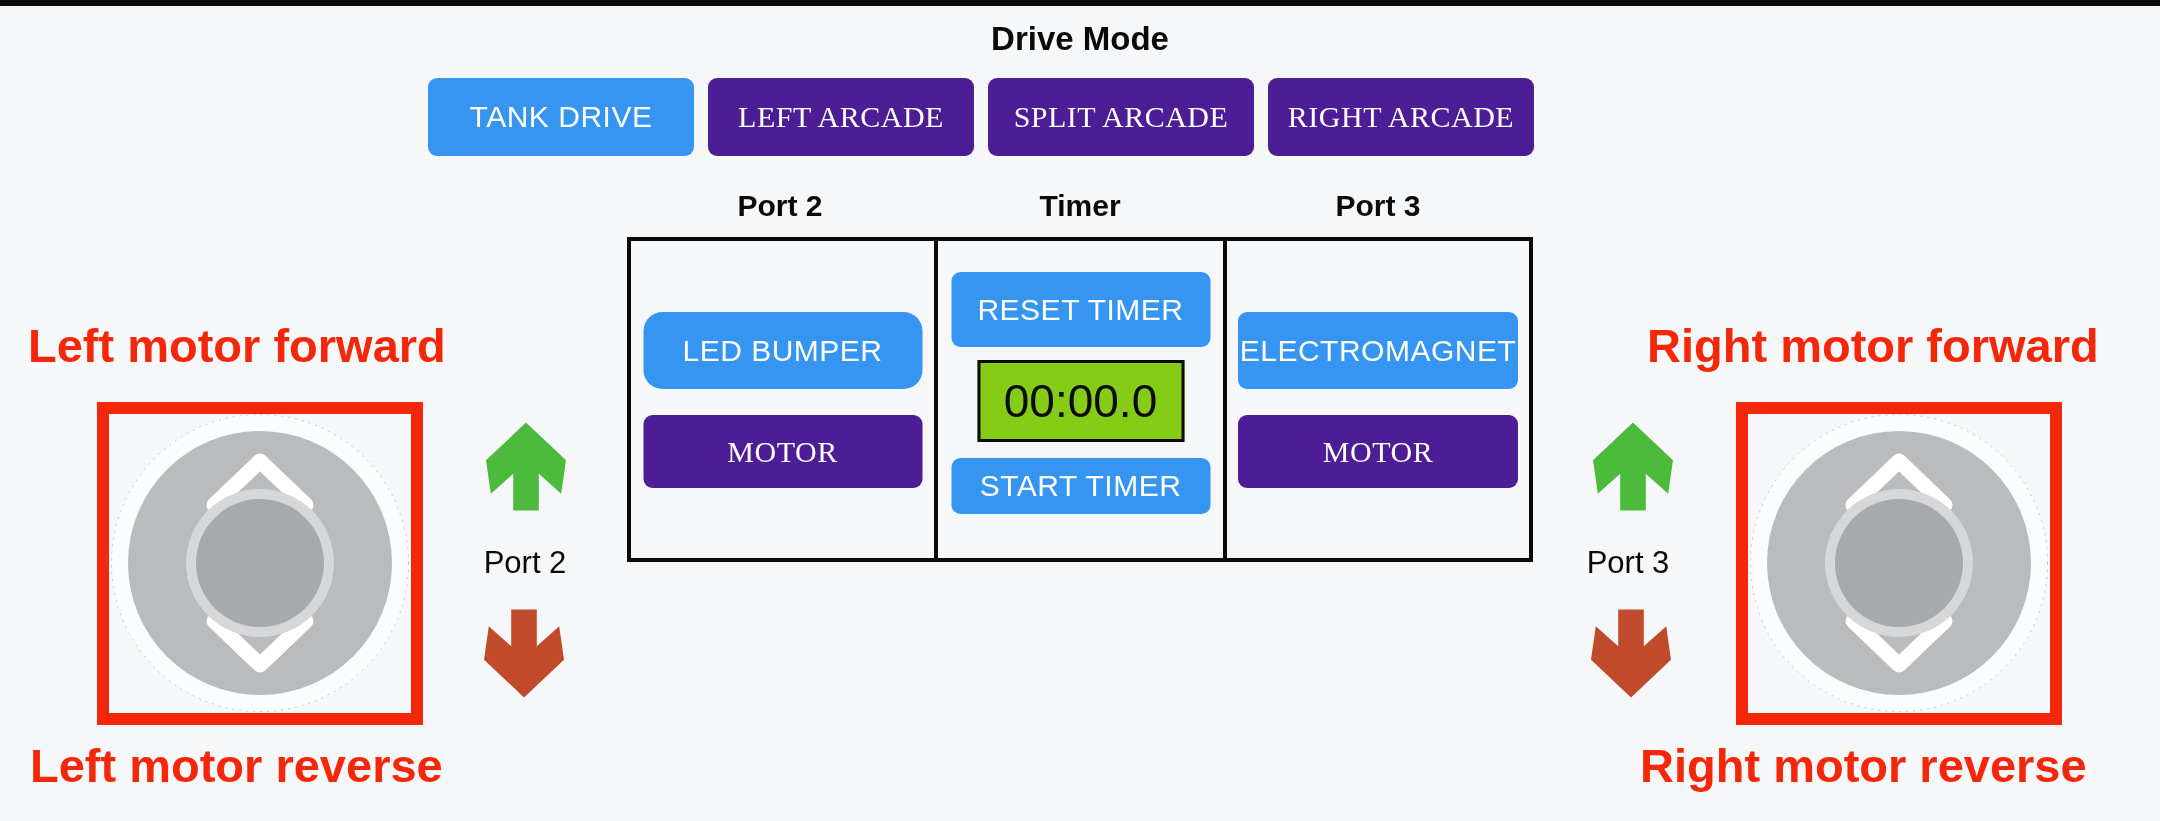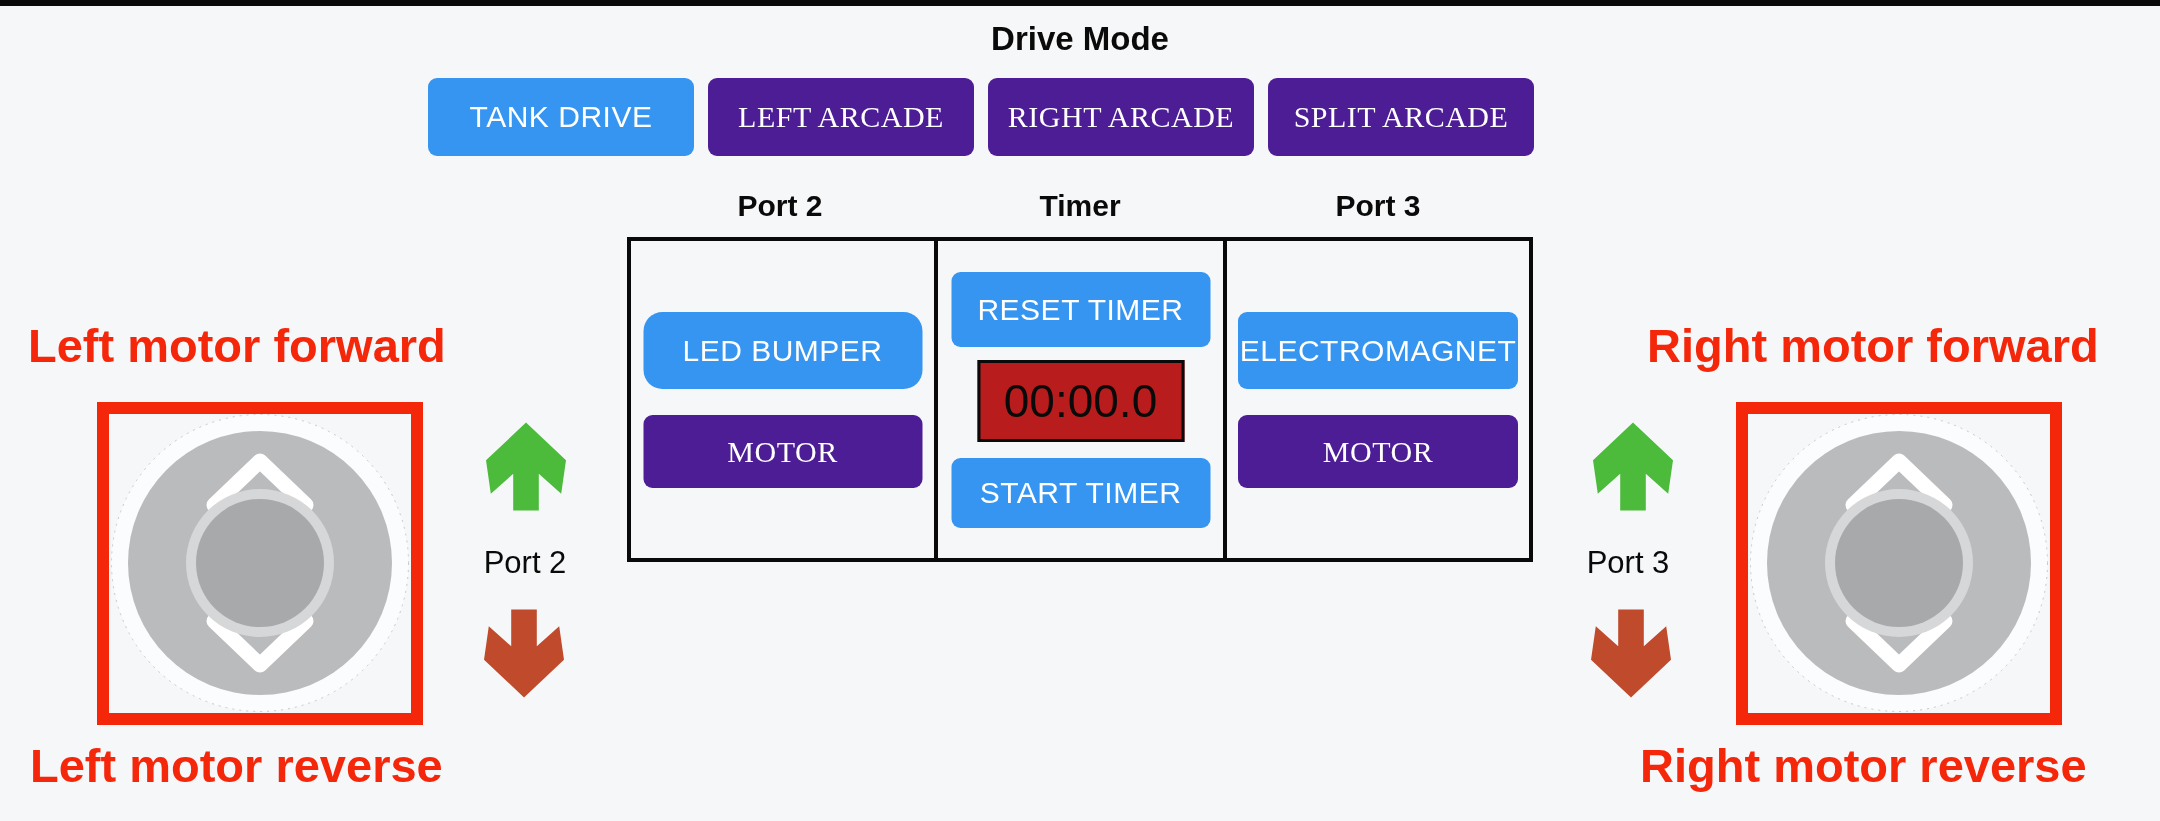--- a/index.html
+++ b/index.html
@@ -23,25 +23,25 @@
 
   .panel{position:absolute;left:627px;top:237px;width:906px;height:325px;
          border:4px solid #0a0a0a;box-sizing:border-box;display:flex;background:#f6f7f9;}
   .panel-col{position:relative;height:100%;}
   .col1{width:303px;} .col2{width:289px;border-left:4px solid #0a0a0a;box-sizing:border-box;}
   .col3{width:306px;border-left:4px solid #0a0a0a;box-sizing:border-box;}
   .panel .btn{position:absolute;left:50%;transform:translateX(-50%);}
   .b-led{top:71px;width:279px;height:77px;border-radius:19px;}
   .b-motor-l{top:174px;width:279px;height:73px;}
   .b-reset{top:31px;width:259px;height:75px;}
-  .b-start{top:217px;width:259px;height:70px;}
+  .b-start{top:217px;width:259px;height:56px;}
   .b-mag{top:71px;width:280px;height:77px;}
   .b-motor-r{top:174px;width:280px;height:73px;}
   .timer-display{position:absolute;top:119px;left:50%;transform:translateX(-50%);
-                 width:207px;height:82px;background:#b91c1c;border:3px solid #0a0a0a;
+                 width:207px;height:82px;background:#84cc16;border:3px solid #0a0a0a;
                  box-sizing:border-box;display:flex;align-items:center;justify-content:center;
                  font-size:46px;color:#0a0a0a;}
 
   .red-label{position:absolute;font-size:47px;font-weight:bold;color:#F4270B;white-space:nowrap;line-height:1;}
   .lbl-lf{left:28px;top:322px;} .lbl-lr{left:30px;top:742px;}
   .lbl-rf{left:1647px;top:322px;} .lbl-rr{left:1640px;top:742px;}
 
   .red-box{position:absolute;width:326px;height:323px;border:12px solid #F4270B;box-sizing:border-box;}
   .box-left{left:97px;top:402px;} .box-right{left:1736px;top:402px;}
   .joy{position:absolute;width:300px;height:300px;}
@@ -60,22 +60,22 @@
 <body>
 
 <div class="stage">
   <div class="topbar"></div>
 
   <div class="title">Drive Mode</div>
 
   <div class="drive-row">
     <button class="btn drive-btn active">TANK DRIVE</button>
     <button class="btn drive-btn inactive">LEFT ARCADE</button>
+    <button class="btn drive-btn inactive">SPLIT ARCADE</button>
     <button class="btn drive-btn inactive">RIGHT ARCADE</button>
-    <button class="btn drive-btn inactive">SPLIT ARCADE</button>
   </div>
 
   <div class="col-header hdr-port2">Port 2</div>
   <div class="col-header hdr-timer">Timer</div>
   <div class="col-header hdr-port3">Port 3</div>
 
   <div class="panel">
     <div class="panel-col col1">
       <button class="btn active b-led">LED BUMPER</button>
       <button class="btn inactive b-motor-l">MOTOR</button>

